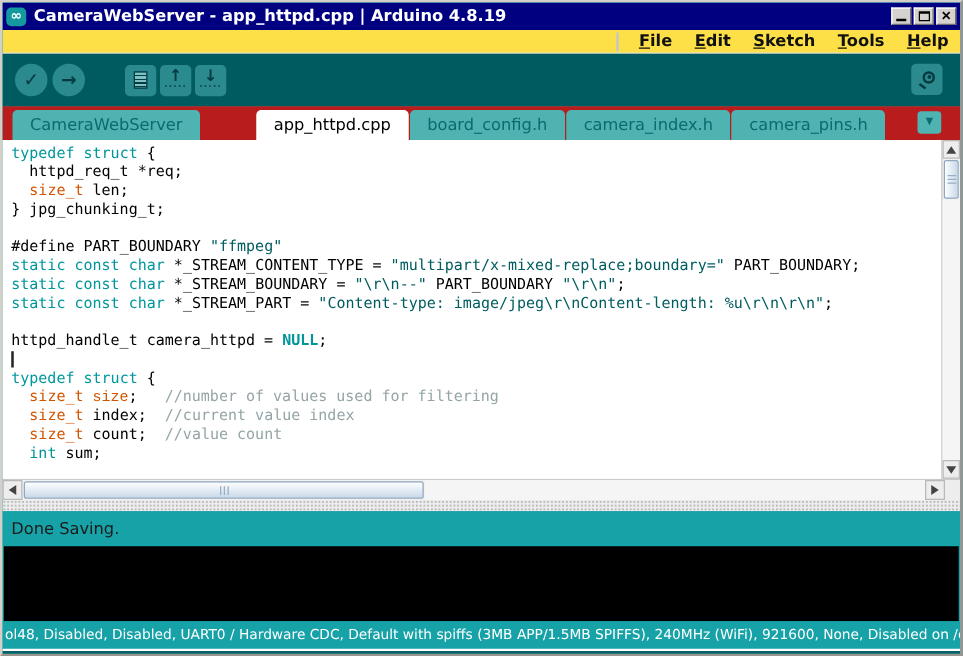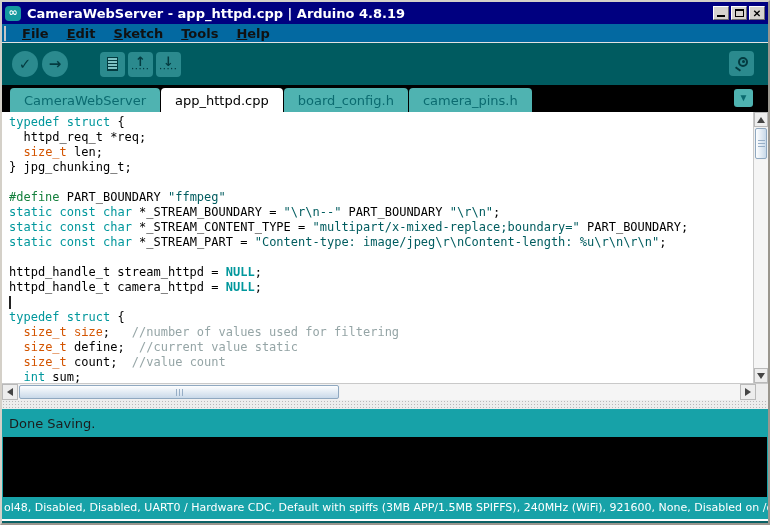--- a/index.html
+++ b/index.html
@@ -21,21 +21,21 @@
   .title-text { color:#fff; font-weight:bold; font-size:13px; white-space:nowrap; flex:1 1 auto; }
   .winbtns { display:flex; gap:2px; flex:0 0 auto; }
   .winbtn { width:16px; height:14px; background:#D6D3CE; border:1px solid;
             border-color:#fff #6e6e6e #6e6e6e #fff; position:relative; cursor:default; padding:0; }
   .glyph-min { position:absolute; left:3px; bottom:2px; width:8px; height:2px; background:#000; }
   .glyph-max { position:absolute; left:3px; top:2px; width:9px; height:8px; border:1px solid #000; border-top-width:2px; }
   .glyph-close { position:absolute; left:0; top:0; width:100%; height:100%; font-size:10px; font-weight:bold;
                  color:#000; text-align:center; line-height:13px; }
 
   
-  .menubar { height:19px; background:#0369a1; display:flex; align-items:center; border-bottom:1px solid #E2E2E2; flex:0 0 auto; }
+  .menubar { height:19px; background:#fde047; display:flex; align-items:center; border-bottom:1px solid #E2E2E2; flex:0 0 auto;justify-content:flex-end; }
   .menu-grip { width:5px; height:15px; border-left:2px double #C6C6C6; margin:0 4px 0 2px; }
   .menu-item { font-size:13px; font-weight:bold; color:#111; padding:0 9px; height:100%; line-height:19px; cursor:default; }
   .menu-item u { text-decoration:underline; }
 
   
   .toolbar { height:42px; background:#005B60; display:flex; align-items:center; padding:0 10px; flex:0 0 auto; position:relative; }
   .tbtn { background:#2B8A8E; color:#033B40; display:flex; align-items:center; justify-content:center; cursor:pointer; flex:0 0 auto; }
   .tbtn.circle { width:26px; height:26px; border-radius:50%; }
   .tbtn.square { width:25px; height:25px; border-radius:4px; }
   .tb-gap-small { width:4px; } .tb-gap-big { width:32px; } .tb-gap-sq { width:3px; }
@@ -45,38 +45,38 @@
       repeating-linear-gradient(#7FC2C4 0 2px, #033B40 2px 3px); }
   .icon-updown { font-size:13px; font-weight:bold; line-height:10px; text-align:center; }
   .icon-updown .dots { display:block; font-size:7px; letter-spacing:1px; line-height:4px; }
   .serial-btn { position:absolute; right:14px; top:8px; width:26px; height:26px; border-radius:4px; }
   .icon-mag { position:relative; width:13px; height:13px; }
   .icon-mag .lens { position:absolute; right:0; top:0; width:10px; height:10px; border:2px solid #033B40; border-radius:50%; }
   .icon-mag .dot { position:absolute; right:3px; top:3px; width:3px; height:3px; background:#033B40; border-radius:50%; }
   .icon-mag .handle { position:absolute; left:0; bottom:0; width:6px; height:2px; background:#033B40; transform:rotate(35deg); }
 
   
-  .tabbar { height:27px; background:#000000; display:flex; align-items:flex-end; padding-left:8px; position:relative; flex:0 0 auto; }
+  .tabbar { height:27px; background:#b91c1c; display:flex; align-items:flex-end; padding-left:8px; position:relative; flex:0 0 auto; }
   .tab { height:24px; background:#4FB3B1; color:#0B6B70; font-size:13px; display:flex; align-items:center;
          justify-content:center; border-radius:4px 4px 0 0; margin-right:1px; cursor:pointer; padding:0 14px; white-space:nowrap; }
-  .tab.active { background:#fff; color:#000; }
+  .tab.active { background:#fff; color:#000;margin-left:44px; }
   .tab-dd { position:absolute; right:15px; top:4px; width:19px; height:18px; background:#4FB3B1; border:none;
             border-radius:3px; color:#0B6B70; font-size:10px; line-height:18px; text-align:center; cursor:pointer; padding:0; }
 
   
   .editor-wrap { height:271px; position:relative; background:#fff; flex:0 0 auto; }
   .code { position:absolute; left:0; top:0; right:15px; bottom:0; overflow:hidden; background:#fff;
           font-family:"DejaVu Sans Mono", monospace; font-size:12px; line-height:15px; padding:3px 0 0 7px; cursor:text; }
   .code-line { height:15px; white-space:pre; }
   .tok-kw  { color:#00979C; }
   .tok-lit { color:#00979C; font-weight:bold; }
   .tok-kwb { color:#D35400; font-weight:normal; }
   .tok-fn  { color:#D35400;font-family:Liberation Mono, monospace; }
   .tok-str { color:#005C5F; }
-  .tok-pre { color:#15803d;text-align:right; }
+  .tok-pre { color:#000000;text-align:right; }
   .tok-com { color:#95A5A6; }
   .tok-pl  { color:#000; }
   .caret { display:inline-block; width:2px; height:13px; background:#222; vertical-align:text-bottom; }
 
   
   .vscroll { position:absolute; right:0; top:0; bottom:0; width:15px; background:#F1F1F1;
              border-left:1px solid #C9C9C9; display:flex; flex-direction:column; }
   .hscroll { height:17px; background:#F1F1F1; border-top:1px solid #C9C9C9; display:flex; align-items:stretch; flex:0 0 auto; }
   .sb-arrow { background:#EDEDED; border:1px solid #B9B9B9; display:flex; align-items:center; justify-content:center; cursor:pointer; }
   .vscroll .sb-arrow { height:15px; width:100%; flex:0 0 auto; }
@@ -168,43 +168,45 @@
     <div class="tab">
         <span>CameraWebServer</span>
       </div>
     <div class="tab active">
         <span>app_httpd.cpp</span>
       </div>
     <div class="tab">
         <span>board_config.h</span>
       </div>
     <div class="tab">
+        <span>camera_index.h</span>
+      </div>
+    <div class="tab">
         <span>camera_pins.h</span>
       </div>
     <button class="tab-dd"><span>▼</span></button>
   </div>
 
   <div class="editor-wrap">
     <div class="code" id="code">
         <div class="code-line"><span class="tok-kw">typedef</span><span class="tok-pl"> </span><span class="tok-kw">struct</span><span class="tok-pl"> {</span></div>
         <div class="code-line"><span class="tok-pl">  httpd_req_t *req;</span></div>
         <div class="code-line"><span class="tok-pl">  </span><span class="tok-kwb">size_t</span><span class="tok-pl"> len;</span></div>
         <div class="code-line"><span class="tok-pl">} jpg_chunking_t;</span></div>
         <div class="code-line"></div>
         <div class="code-line"><span class="tok-pre">#define</span><span class="tok-pl"> PART_BOUNDARY </span><span class="tok-str">"ffmpeg"</span></div>
+        <div class="code-line"><span class="tok-kw">static</span><span class="tok-pl"> </span><span class="tok-kw">const</span><span class="tok-pl"> </span><span class="tok-kw">char</span><span class="tok-pl"> *_STREAM_CONTENT_TYPE = </span><span class="tok-str">"multipart/x-mixed-replace;boundary="</span><span class="tok-pl"> PART_BOUNDARY;</span></div>
         <div class="code-line"><span class="tok-kw">static</span><span class="tok-pl"> </span><span class="tok-kw">const</span><span class="tok-pl"> </span><span class="tok-kw">char</span><span class="tok-pl"> *_STREAM_BOUNDARY = </span><span class="tok-str">"\r\n--"</span><span class="tok-pl"> PART_BOUNDARY </span><span class="tok-str">"\r\n"</span><span class="tok-pl">;</span></div>
-        <div class="code-line"><span class="tok-kw">static</span><span class="tok-pl"> </span><span class="tok-kw">const</span><span class="tok-pl"> </span><span class="tok-kw">char</span><span class="tok-pl"> *_STREAM_CONTENT_TYPE = </span><span class="tok-str">"multipart/x-mixed-replace;boundary="</span><span class="tok-pl"> PART_BOUNDARY;</span></div>
         <div class="code-line"><span class="tok-kw">static</span><span class="tok-pl"> </span><span class="tok-kw">const</span><span class="tok-pl"> </span><span class="tok-kw">char</span><span class="tok-pl"> *_STREAM_PART = </span><span class="tok-str">"Content-type: image/jpeg\r\nContent-length: %u\r\n\r\n"</span><span class="tok-pl">;</span></div>
         <div class="code-line"></div>
-        <div class="code-line"><span class="tok-pl">httpd_handle_t stream_httpd = </span><span class="tok-lit">NULL</span><span class="tok-pl">;</span></div>
         <div class="code-line"><span class="tok-pl">httpd_handle_t camera_httpd = </span><span class="tok-lit">NULL</span><span class="tok-pl">;</span></div>
         <div class="code-line"><span class="caret"></span></div>
         <div class="code-line"><span class="tok-kw">typedef</span><span class="tok-pl"> </span><span class="tok-kw">struct</span><span class="tok-pl"> {</span></div>
         <div class="code-line"><span class="tok-pl">  </span><span class="tok-kwb">size_t</span><span class="tok-pl"> </span><span class="tok-fn">size</span><span class="tok-pl">;   </span><span class="tok-com">//number of values used for filtering</span></div>
-        <div class="code-line"><span class="tok-pl">  </span><span class="tok-kwb">size_t</span><span class="tok-pl"> define;  </span><span class="tok-com">//current value static</span></div>
+        <div class="code-line"><span class="tok-pl">  </span><span class="tok-kwb">size_t</span><span class="tok-pl"> index;  </span><span class="tok-com">//current value index</span></div>
         <div class="code-line"><span class="tok-pl">  </span><span class="tok-kwb">size_t</span><span class="tok-pl"> count;  </span><span class="tok-com">//value count</span></div>
         <div class="code-line"><span class="tok-pl">  </span><span class="tok-kw">int</span><span class="tok-pl"> sum;</span></div>
       </div>
     <div class="vscroll">
       <div class="sb-arrow">
           <span class="tri tri-up"></span>
         </div>
       <div class="sb-thumb-v">
           <i></i>
           <i></i>

